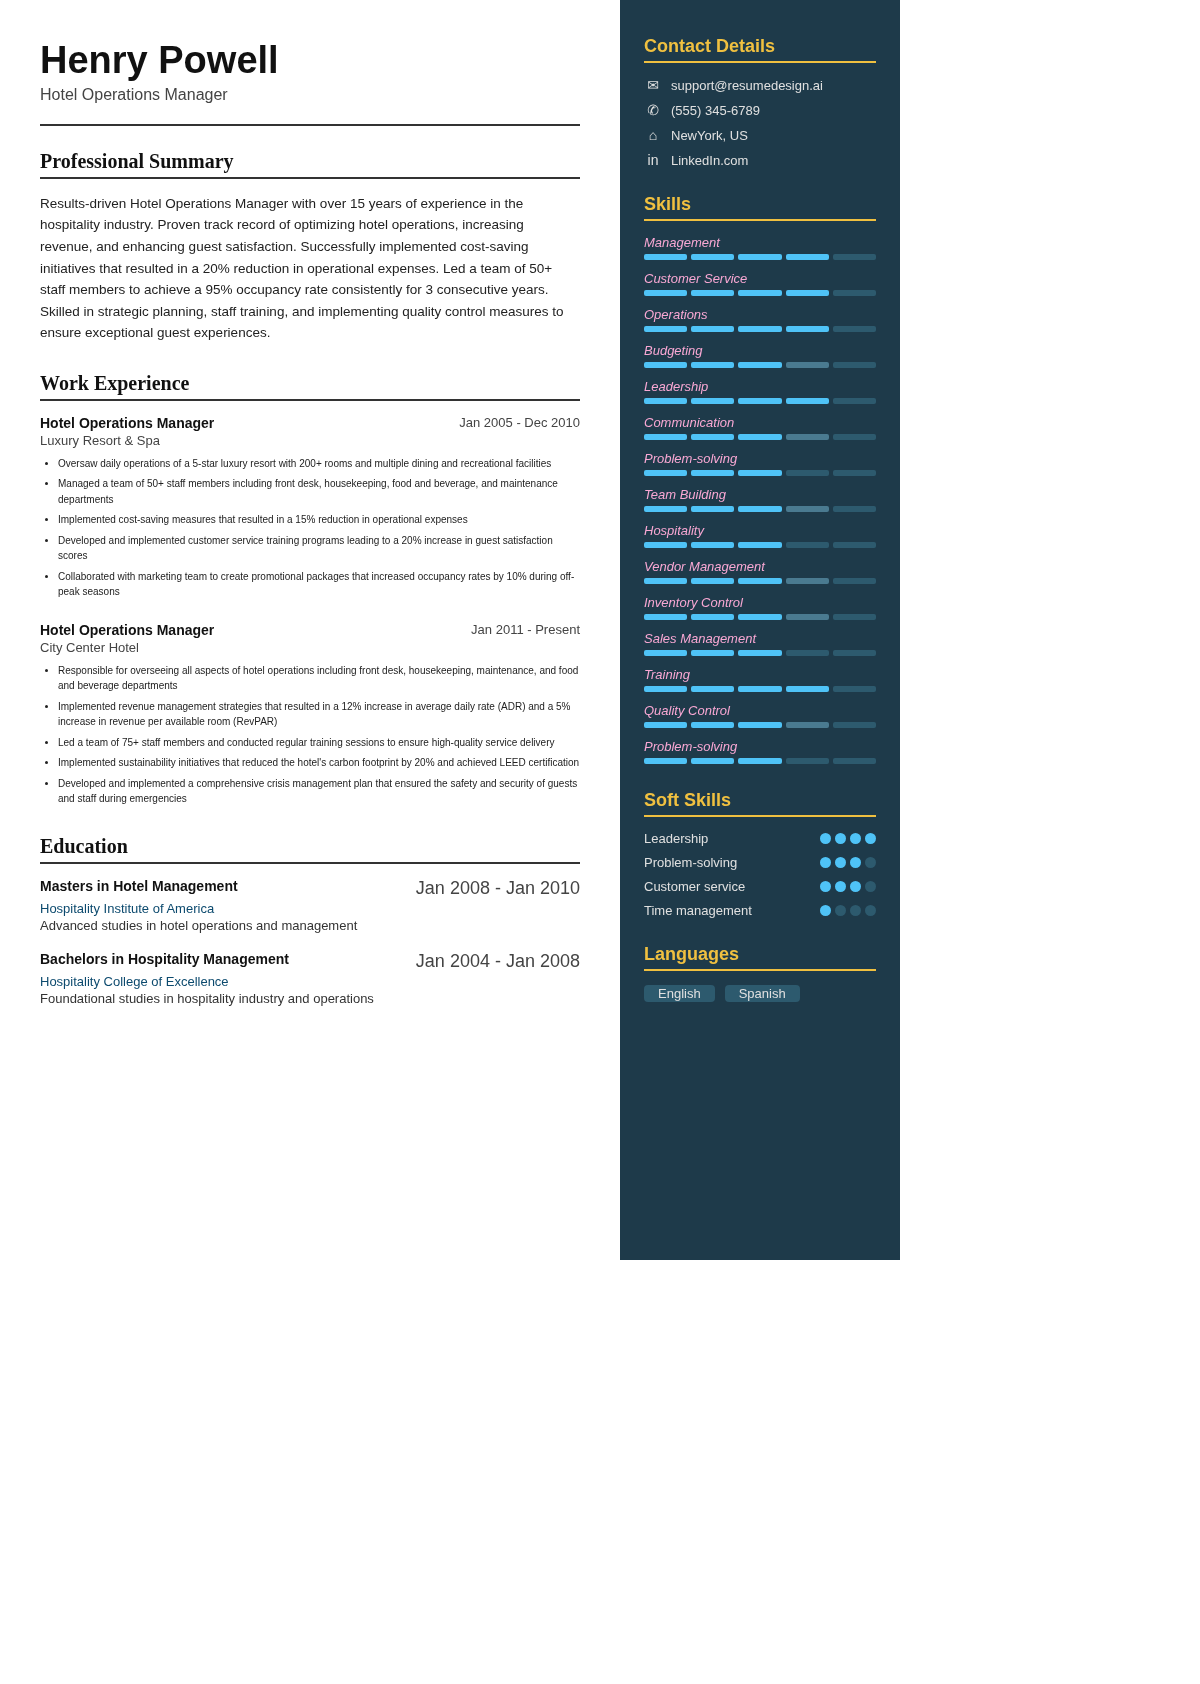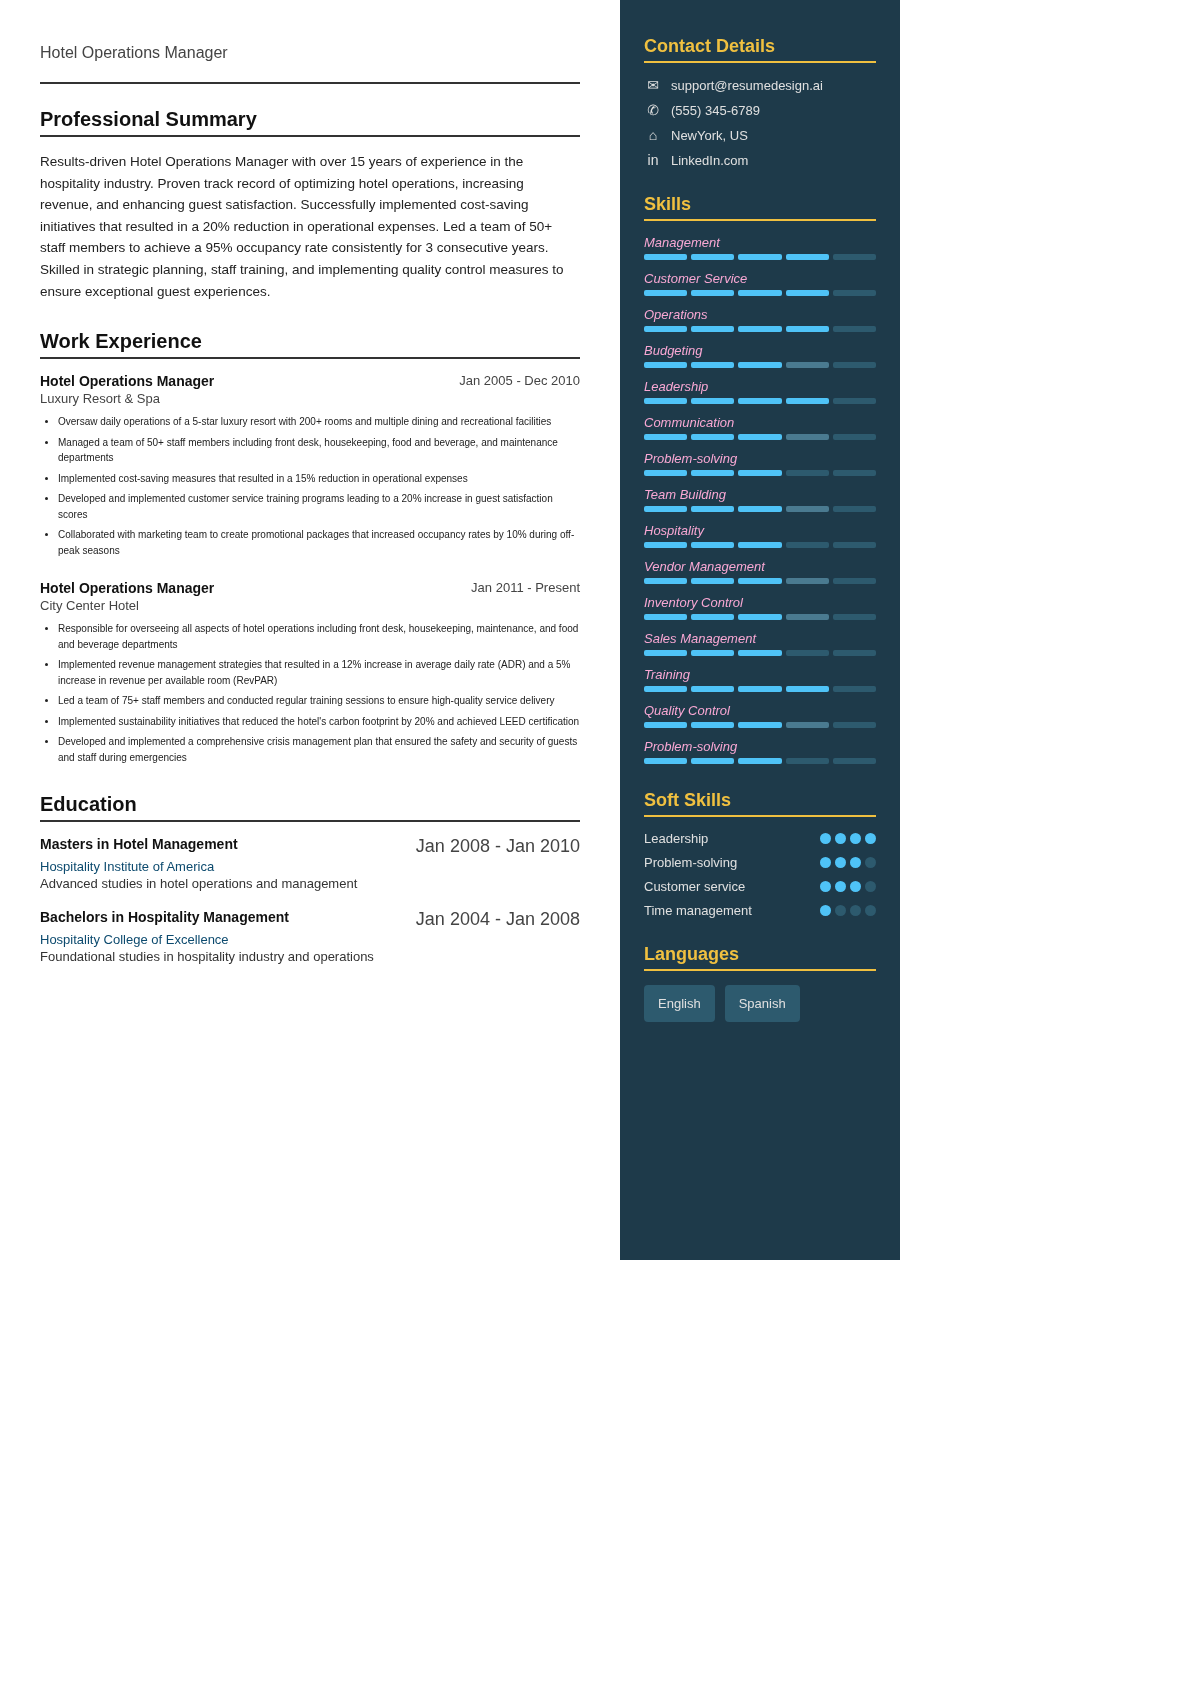--- a/index.html
+++ b/index.html
@@ -33,20 +33,21 @@
       border-top: 2px solid #333;
       margin: 16px 0 24px 0;
     }
     .section-title {
       font-size: 20px;
       font-weight: 700;
       color: #111;
       border-bottom: 2px solid #333;
       padding-bottom: 4px;
       margin-bottom: 14px;
+      font-family: Liberation Serif, serif;
     }
     .section { margin-bottom: 28px; }
     .summary-text {
       font-size: 13.5px;
       color: #222;
       line-height: 1.6;
       margin-top: 8px;
     }
     .work-item { margin-bottom: 22px; }
     .work-header {
@@ -136,29 +137,30 @@
       background: #4fc3f7;
     }
     .dot.empty { background: #2d5a6e; }
 
     
     .lang-badges { display: flex; gap: 10px; flex-wrap: wrap; }
     .lang-badge {
       background: #2d5a6e;
       color: #e0e0e0;
       font-size: 13px;
-      padding: 11px 14px;
+      padding: 1px 14px;
       border-radius: 4px;
     }
   </style>
 </head>
 <body>
 
 <div class="left-col">
   <div class="name-block">
+    <h1>Henry Powell</h1>
     <div class="job-title">Hotel Operations Manager</div>
   </div>
   <hr class="divider">
 
   <div class="section">
     <div class="section-title">Professional Summary</div>
     <p class="summary-text">Results-driven Hotel Operations Manager with over 15 years of experience in the hospitality industry. Proven track record of optimizing hotel operations, increasing revenue, and enhancing guest satisfaction. Successfully implemented cost-saving initiatives that resulted in a 20% reduction in operational expenses. Led a team of 50+ staff members to achieve a 95% occupancy rate consistently for 3 consecutive years. Skilled in strategic planning, staff training, and implementing quality control measures to ensure exceptional guest experiences.</p>
   </div>
 
   <div class="section">

